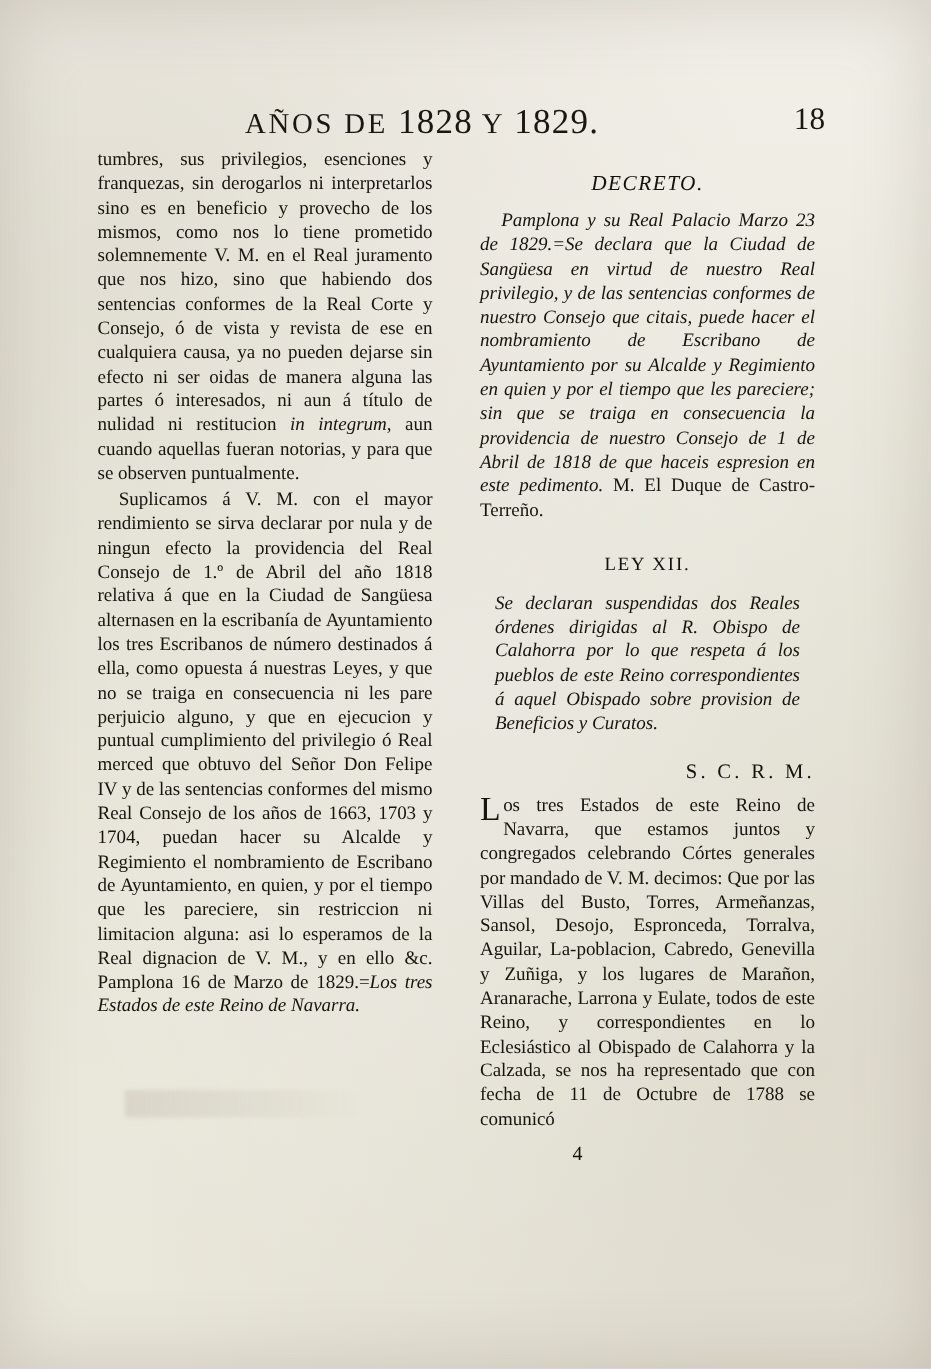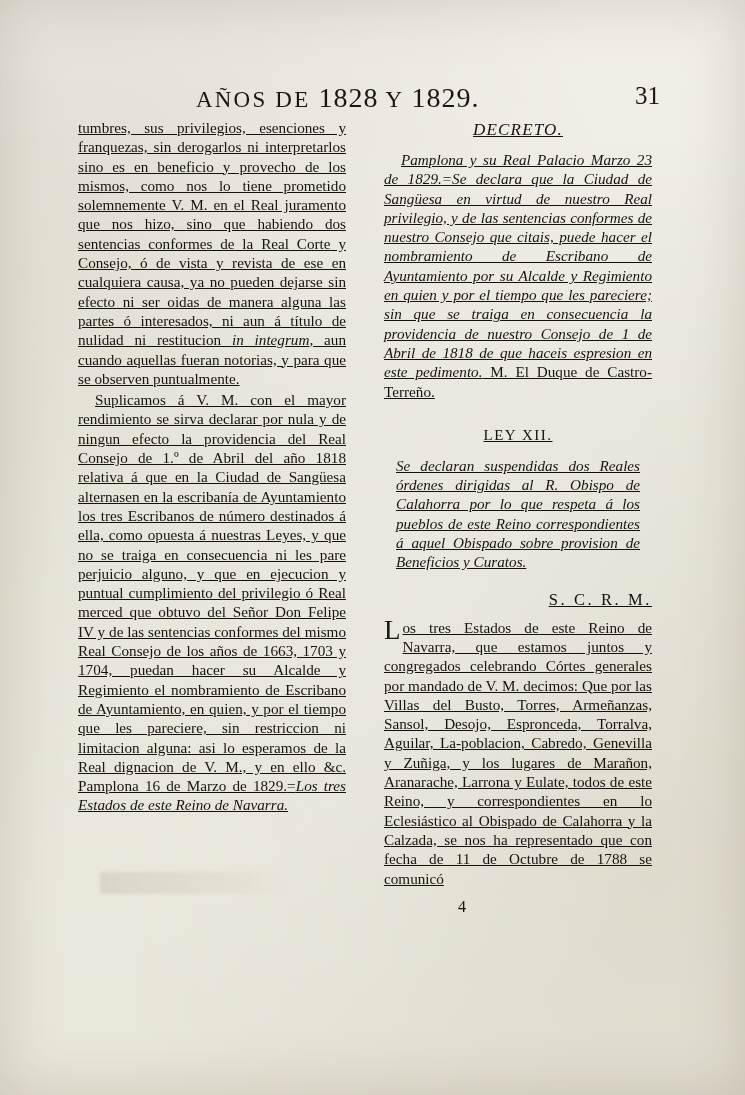--- a/index.html
+++ b/index.html
@@ -63,21 +63,20 @@
   .columns {
     position: absolute;
     top: 58px;
     left: 0;
     width: 100%;
     display: flex;
     gap: 38px;
   }
   .col {
     width: 268px;
-    text-decoration: underline;
   }
   p {
     margin: 0 0 0 0;
     font-size: 15.2px;
     line-height: 19.3px;
     text-align: justify;
     text-justify: inter-word;
     color: #17140e;
     hyphens: manual;
   }
@@ -88,21 +87,21 @@
     margin-top: 2px;
   }
   .ital {
     font-style: italic;
   }
   .heading {
     text-align: center;
     font-style: italic;
     font-size: 17px;
     letter-spacing: 1.2px;
-    margin: 2px 0 10px 0;
+    margin: 19px 0 10px 0;
   }
   .heading-roman {
     text-align: center;
     font-style: normal;
     font-size: 15px;
     letter-spacing: 1.5px;
     margin: 26px 0 12px 0;
     font-variant: small-caps;
   }
   .scrm {
@@ -169,21 +168,21 @@
   }
 </style>
 </head>
 <body>
 
 <div id="page">
   <div class="sheet">
 
     <div class="running-head">
       <div class="head-title"><span>AÑOS DE </span><span class="big">1828</span><span> Y </span><span class="big">1829.</span></div>
-      <div class="head-page">31</div>
+      <div class="head-page">18</div>
     </div>
 
     <div class="columns">
 
       <div class="col">
         <p><span>tumbres, sus privilegios, esenciones y franquezas, sin derogarlos ni interpretarlos sino es en beneficio y provecho de los mismos, como nos lo tiene prometido solemnemente V. M. en el Real juramento que nos hizo, sino que habiendo dos sentencias conformes de la Real Corte y Consejo, ó de vista y revista de ese en cualquiera causa, ya no pueden dejarse sin efecto ni ser oidas de manera alguna las partes ó interesados, ni aun á título de nulidad ni restitucion </span><span class="ital">in integrum</span><span>, aun cuando aquellas fueran notorias, y para que se observen puntualmente.</span></p>
 
         <p class="indent gap"><span>Suplicamos á V. M. con el mayor rendimiento se sirva declarar por nula y de ningun efecto la providencia del Real Consejo de 1.º de Abril del año 1818 relativa á que en la Ciudad de Sangüesa alternasen en la escribanía de Ayuntamiento los tres Escribanos de número destinados á ella, como opuesta á nuestras Leyes, y que no se traiga en consecuencia ni les pare perjuicio alguno, y que en ejecucion y puntual cumplimiento del privilegio ó Real merced que obtuvo del Señor Don Felipe IV y de las sentencias conformes del mismo Real Consejo de los años de 1663, 1703 y 1704, puedan hacer su Alcalde y Regimiento el nombramiento de Escribano de Ayuntamiento, en quien, y por el tiempo que les pareciere, sin restriccion ni limitacion alguna: asi lo esperamos de la Real dignacion de V. M., y en ello &amp;c. Pamplona 16 de Marzo de 1829.</span><span>=</span><span class="ital">Los tres Estados de este Reino de Navarra.</span></p>
       </div>
 

